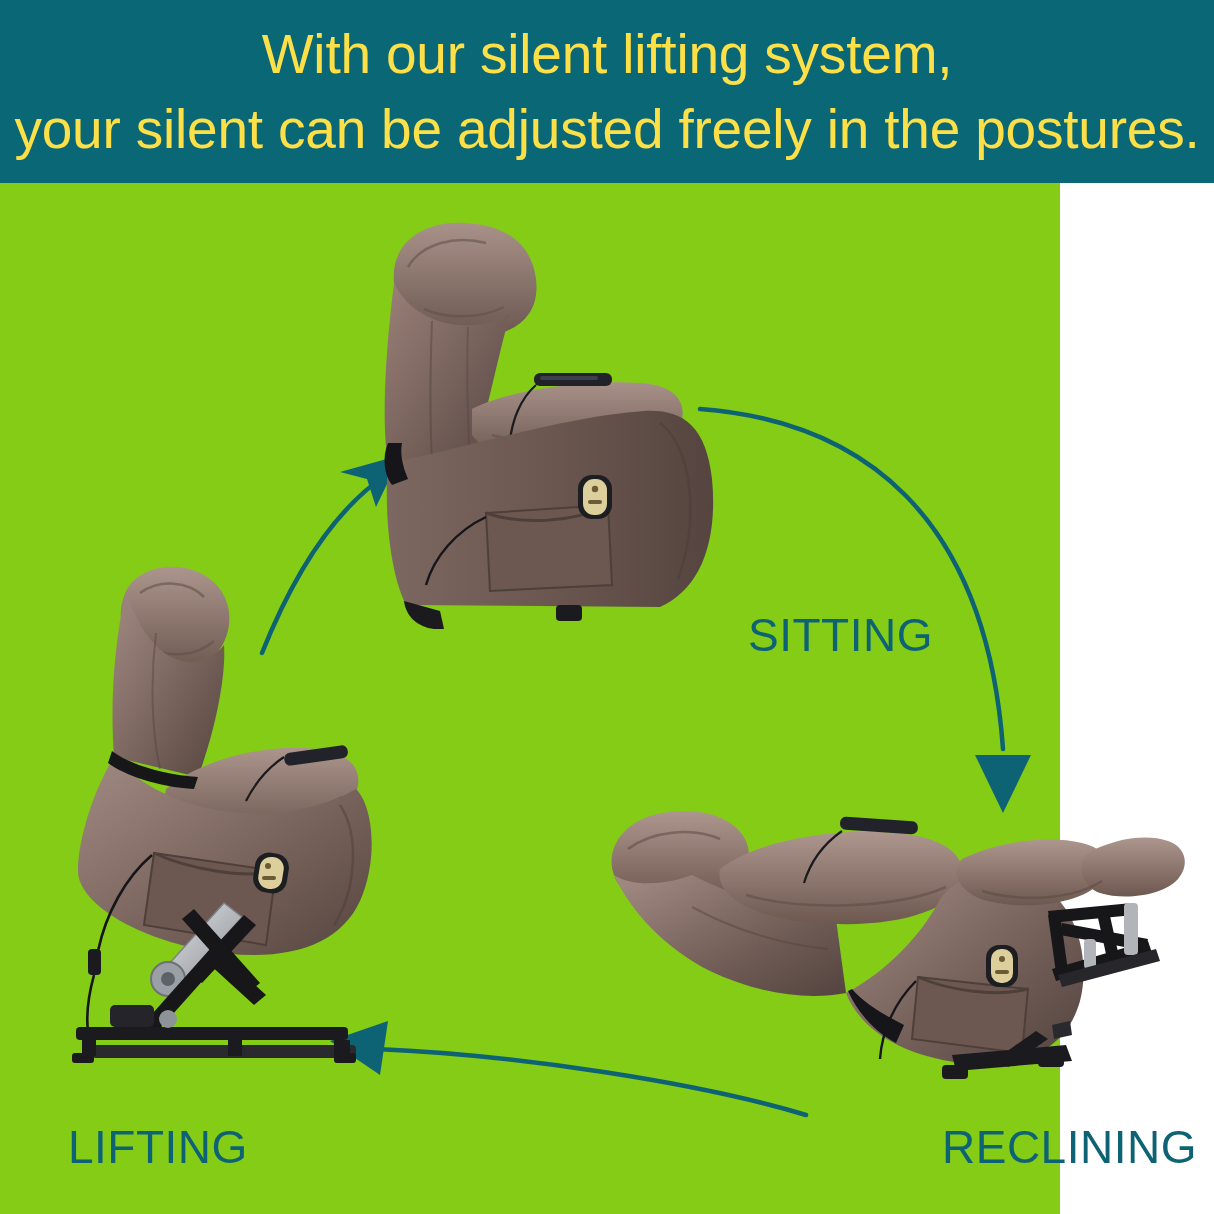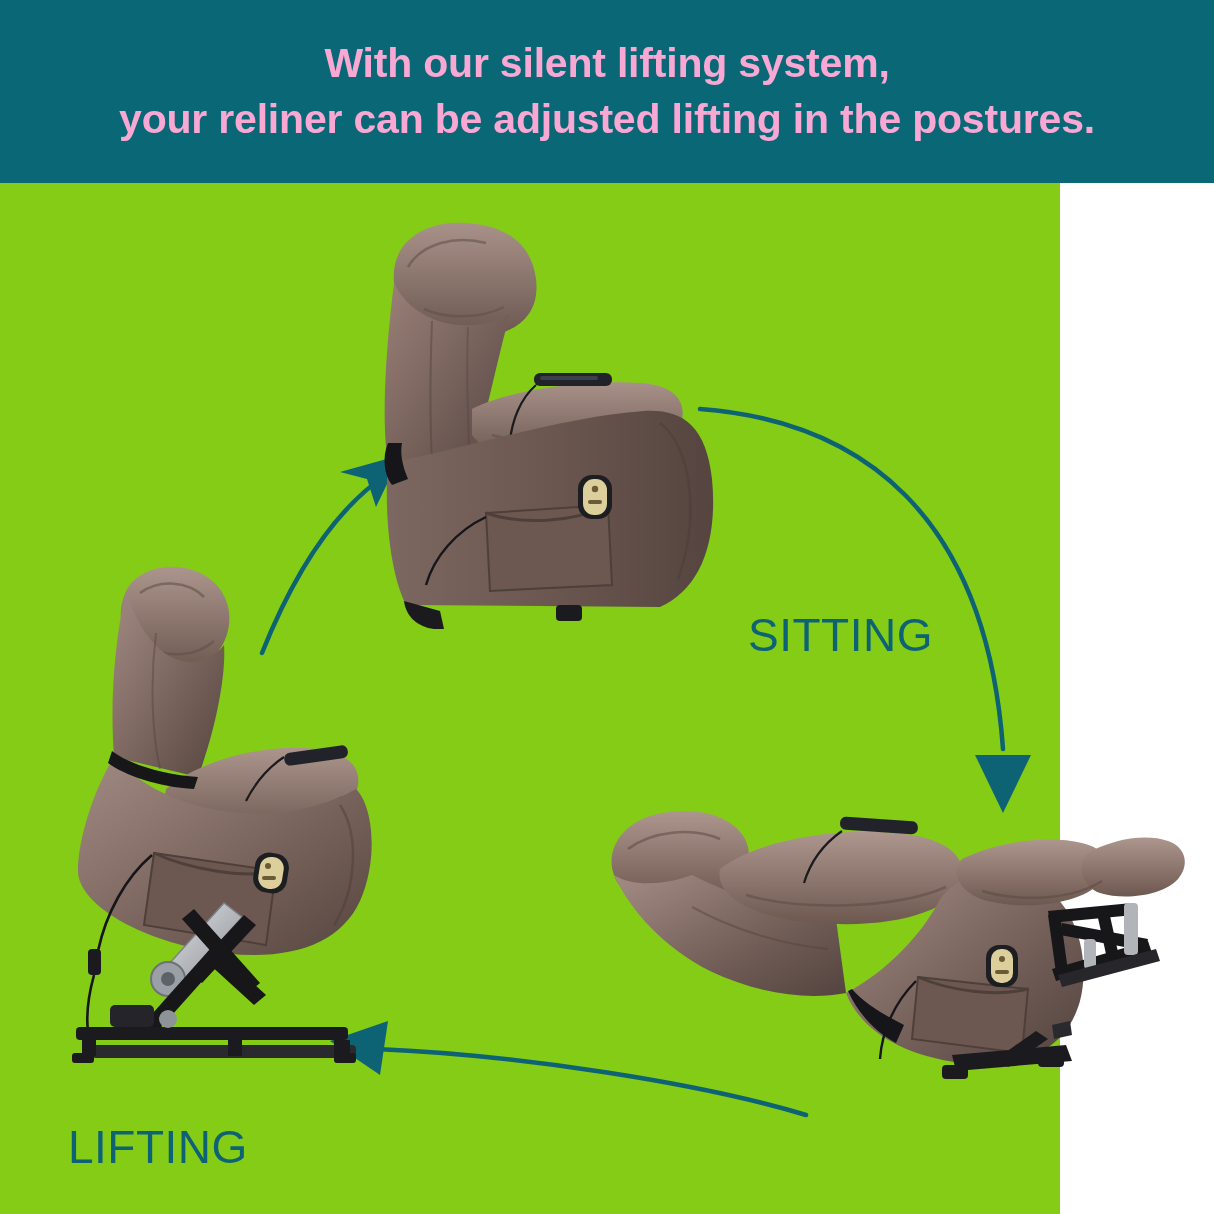--- a/index.html
+++ b/index.html
@@ -22,24 +22,24 @@
     width: 1214px;
     height: 183px;
     background: #0a6776;
     display: flex;
     flex-direction: column;
     align-items: center;
     justify-content: center;
     box-sizing: border-box;
   }
   .headline-line {
-    color: #f9a8d4;
+    color: #fde047;
     font-family: "Liberation Sans", sans-serif;
-    font-size: 41px;
-    font-weight: 700;
+    font-size: 55px;
+    font-weight: 400;
     line-height: 1.36;
     letter-spacing: -0.2px;
     white-space: nowrap;
     text-align: center;
   }
 
   
   #diagram-canvas {
     position: absolute;
     left: 0; top: 183px;
@@ -72,21 +72,21 @@
 
   #figure-sitting   { left: 360px; top: 30px;  width: 420px; height: 460px; }
   #figure-lifting   { left: 48px;  top: 370px; width: 360px; height: 540px; }
   #figure-reclining { left: 596px; top: 580px; width: 600px; height: 350px; }
 </style>
 </head>
 <body>
 
 <div id="header-banner">
   <div class="headline-line">With our silent lifting system,</div>
-  <div class="headline-line">your reliner can be adjusted lifting in the postures.</div>
+  <div class="headline-line">your silent can be adjusted freely in the postures.</div>
 </div>
 
 <div id="diagram-canvas">
 
   <svg id="flow-arrows" viewBox="0 0 1214 1031">
 
     <g>
       <path d="M 262 470 C 290 400 330 330 386 292" fill="none" stroke="#0d6374" stroke-width="4.5" stroke-linecap="round"></path>
       <path d="M 401 272 L 376 324 L 367 296 L 340 289 Z" fill="#0d6374"></path>
     </g>
@@ -333,14 +333,15 @@
       <rect x="346" y="302" width="26" height="14" rx="4" fill="#1b1b1f"></rect>
       <rect x="442" y="290" width="26" height="14" rx="4" fill="#1b1b1f"></rect>
       <path d="M456 262 L474 258 L476 272 L458 276 Z" fill="#2a2a2e"></path>
     </g>
 
     <path d="M252 228 C262 250 278 268 300 280 L308 262 C288 252 268 240 256 226 Z" fill="#15151a"></path>
   </svg>
 
   <div class="state-label" id="label-sitting">SITTING</div>
   <div class="state-label" id="label-lifting">LIFTING</div>
+  <div class="state-label" id="label-reclining">RECLINING</div>
 
 </div>
 
 </body></html>

